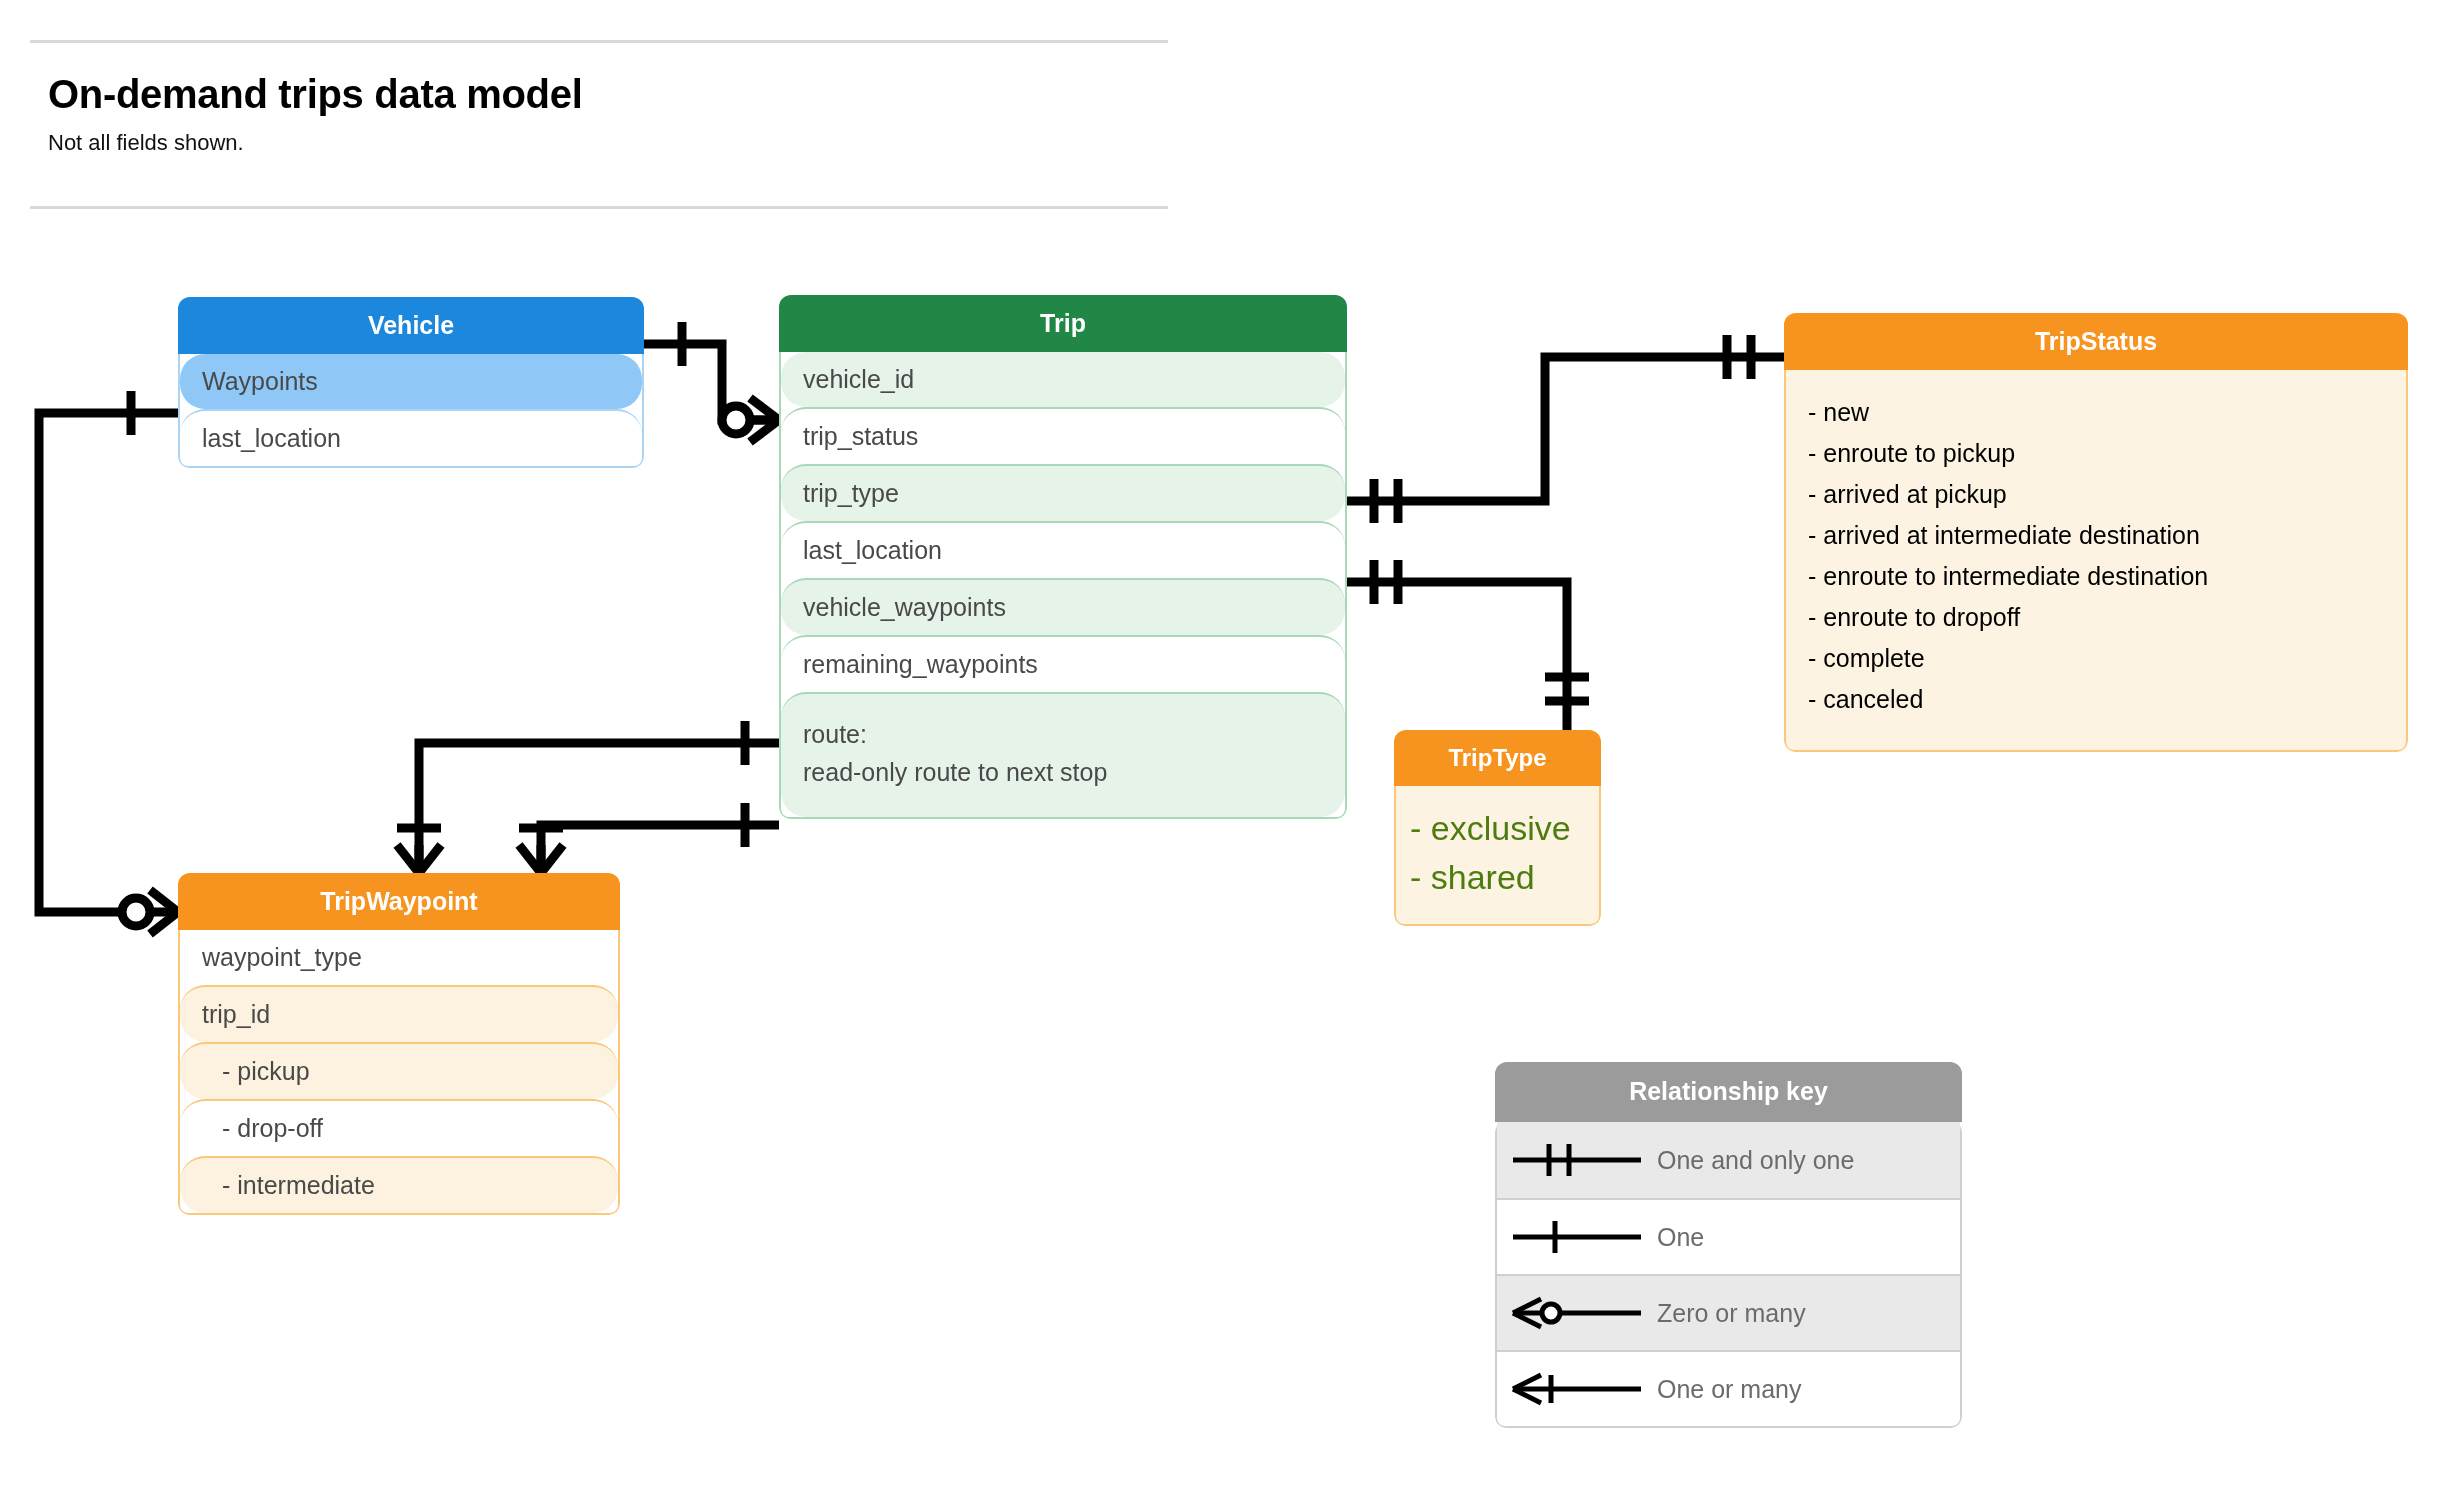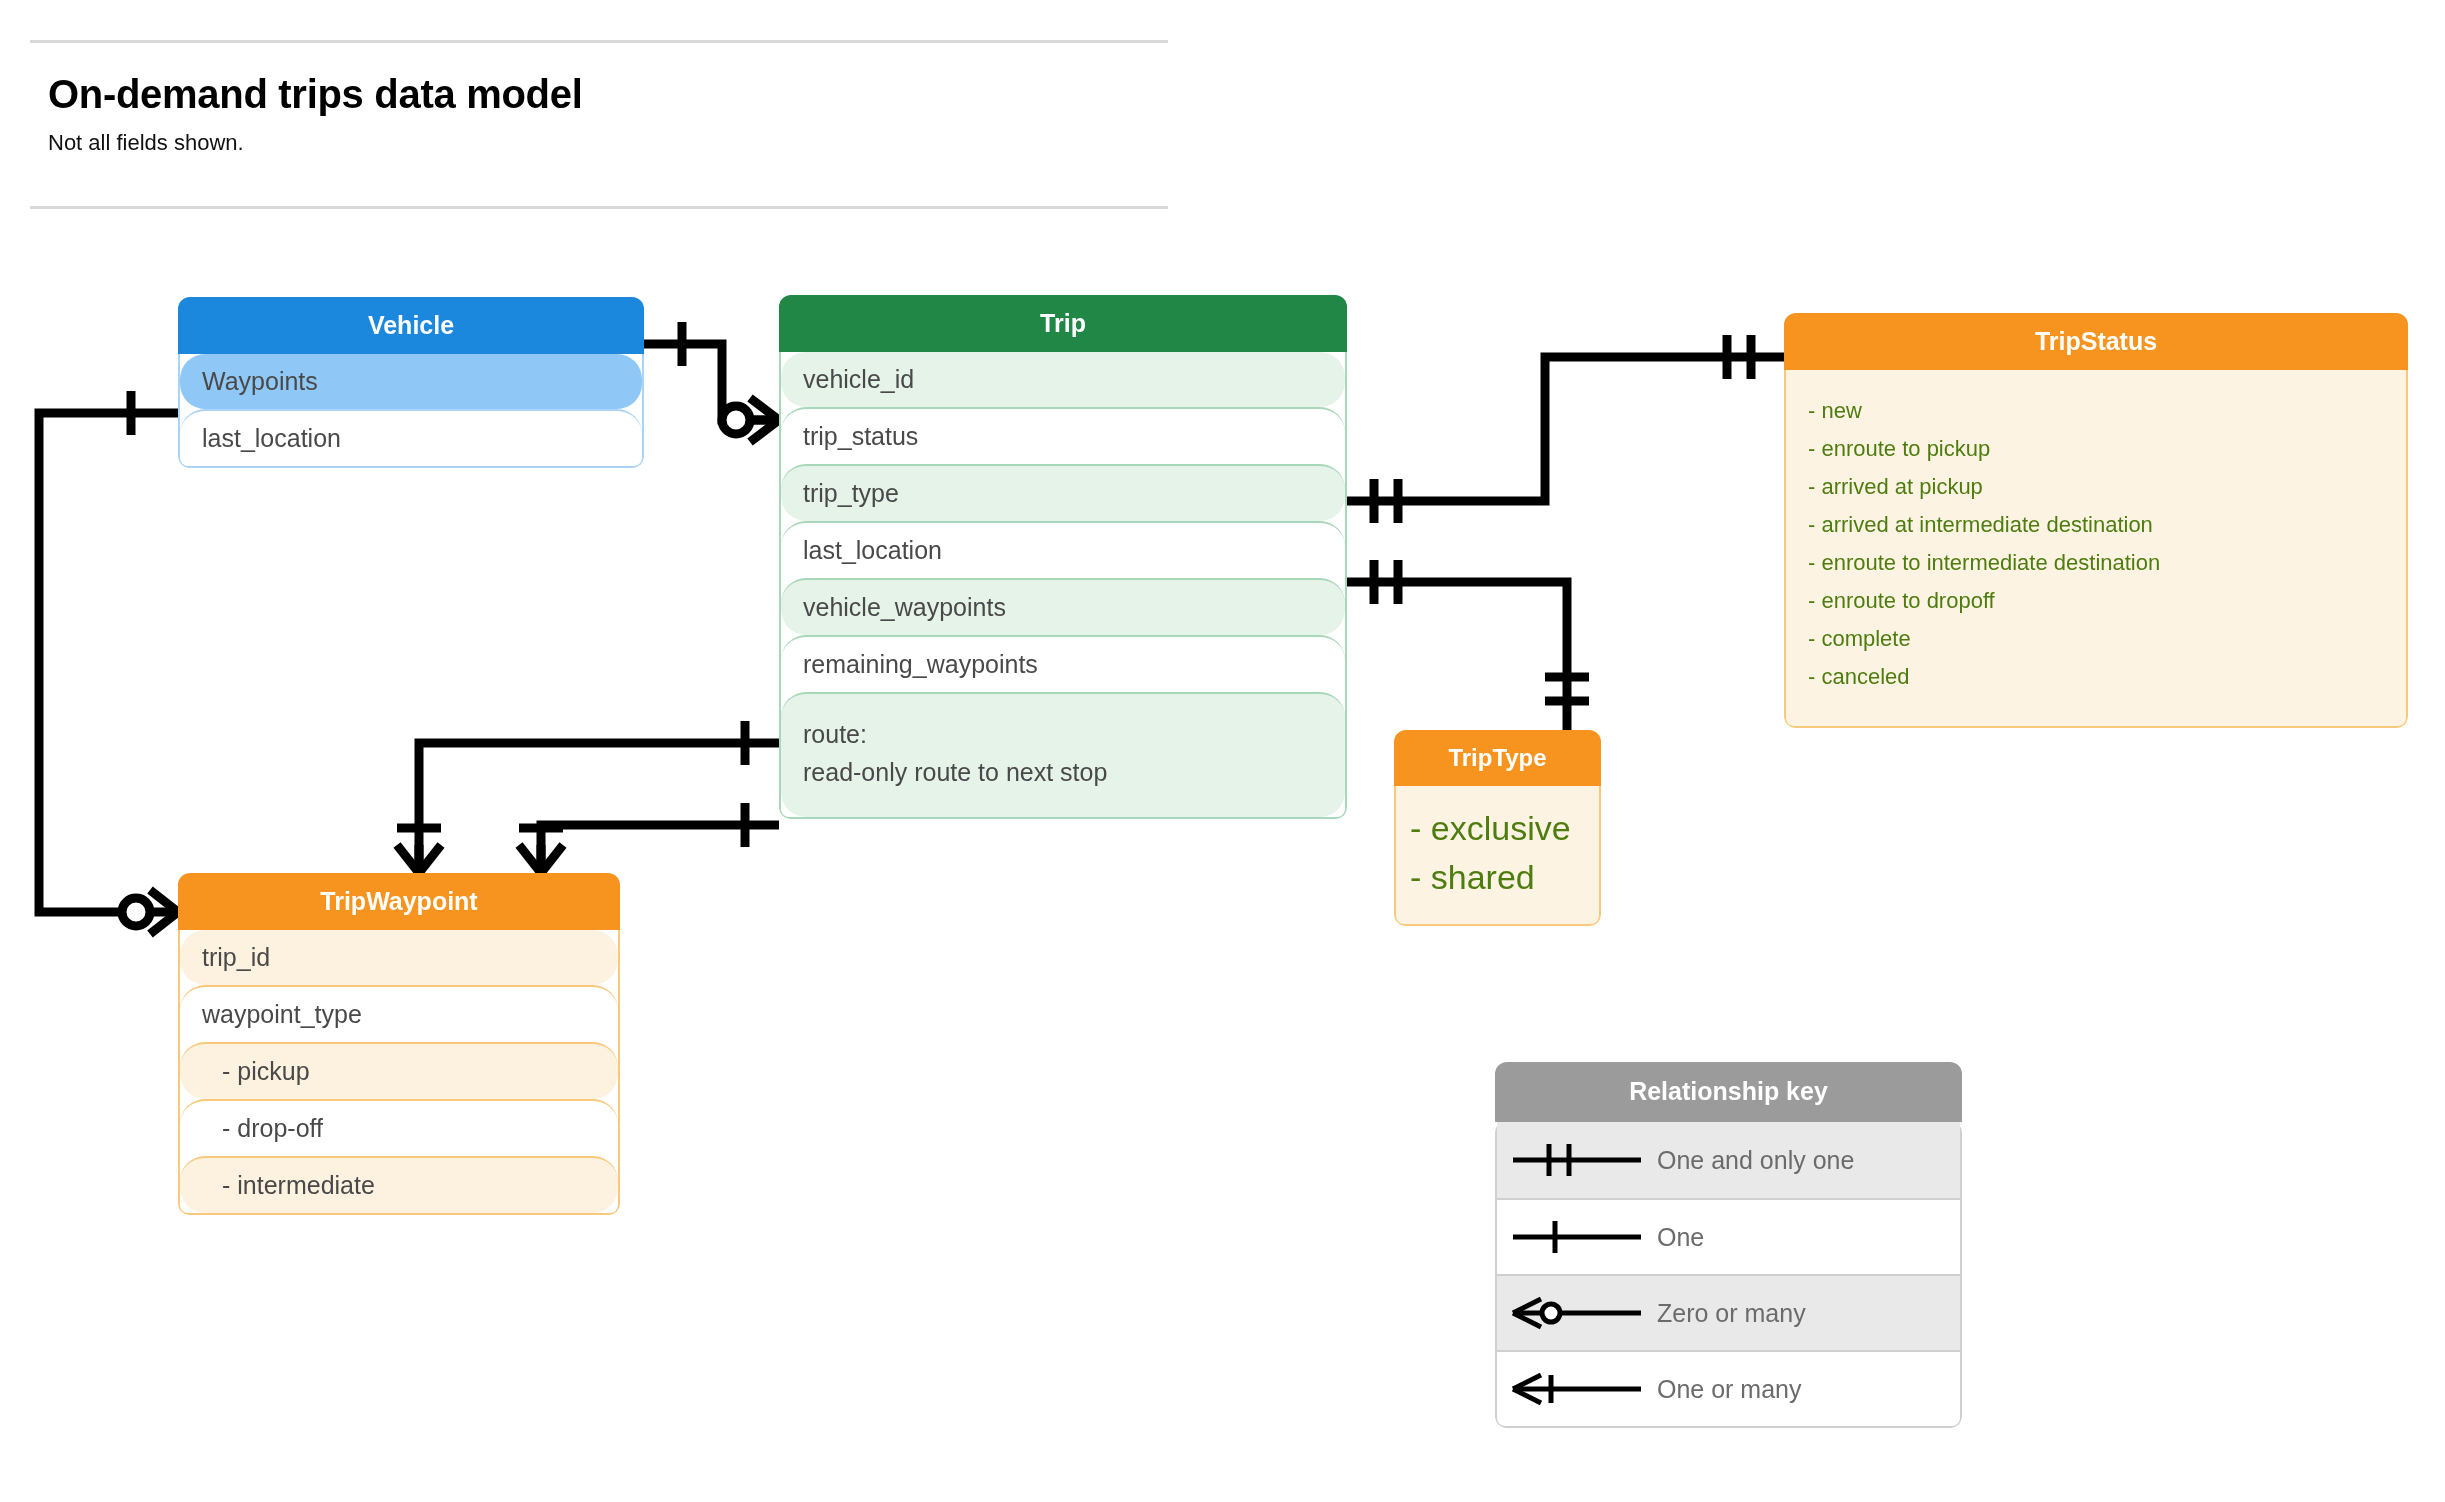--- a/index.html
+++ b/index.html
@@ -110,21 +110,21 @@
   #entity-tripwaypoint .field.indent { padding-left: 42px; }
 
   
   #entity-tripstatus { left: 1784px; top: 313px; width: 624px; }
   #entity-tripstatus .entity-header { background: #f79420; }
   #entity-tripstatus .entity-body {
     border-color: #fac87a; background: #fdf3e3;
     padding: 22px 0 30px 0;
   }
   #entity-tripstatus .enum-item {
-    font-size: 22px; color: #4d7c0f;
+    font-size: 25px; color: #000000;
     padding: 6px 0 6px 22px; white-space: nowrap;
   }
 
   
   #entity-triptype { left: 1394px; top: 730px; width: 207px; }
   #entity-triptype .entity-header { background: #f79420; font-size: 24px; }
   #entity-triptype .entity-body {
     border-color: #fac87a; background: #fdf3e3;
     padding: 18px 0 22px 0;
   }
@@ -254,22 +254,22 @@
       <div class="field alt tall">
         <div>route:</div>
         <div>read-only route to next stop</div>
       </div>
     </div>
   </div>
 
   <div class="entity" id="entity-tripwaypoint">
     <div class="entity-header">TripWaypoint</div>
     <div class="entity-body">
+      <div class="field">waypoint_type</div>
       <div class="field alt">trip_id</div>
-      <div class="field">waypoint_type</div>
       <div class="field alt indent">-  pickup</div>
       <div class="field indent">-  drop-off</div>
       <div class="field alt indent">-  intermediate</div>
     </div>
   </div>
 
   <div class="entity" id="entity-tripstatus">
     <div class="entity-header">TripStatus</div>
     <div class="entity-body">
       <div class="enum-item">- new</div>

